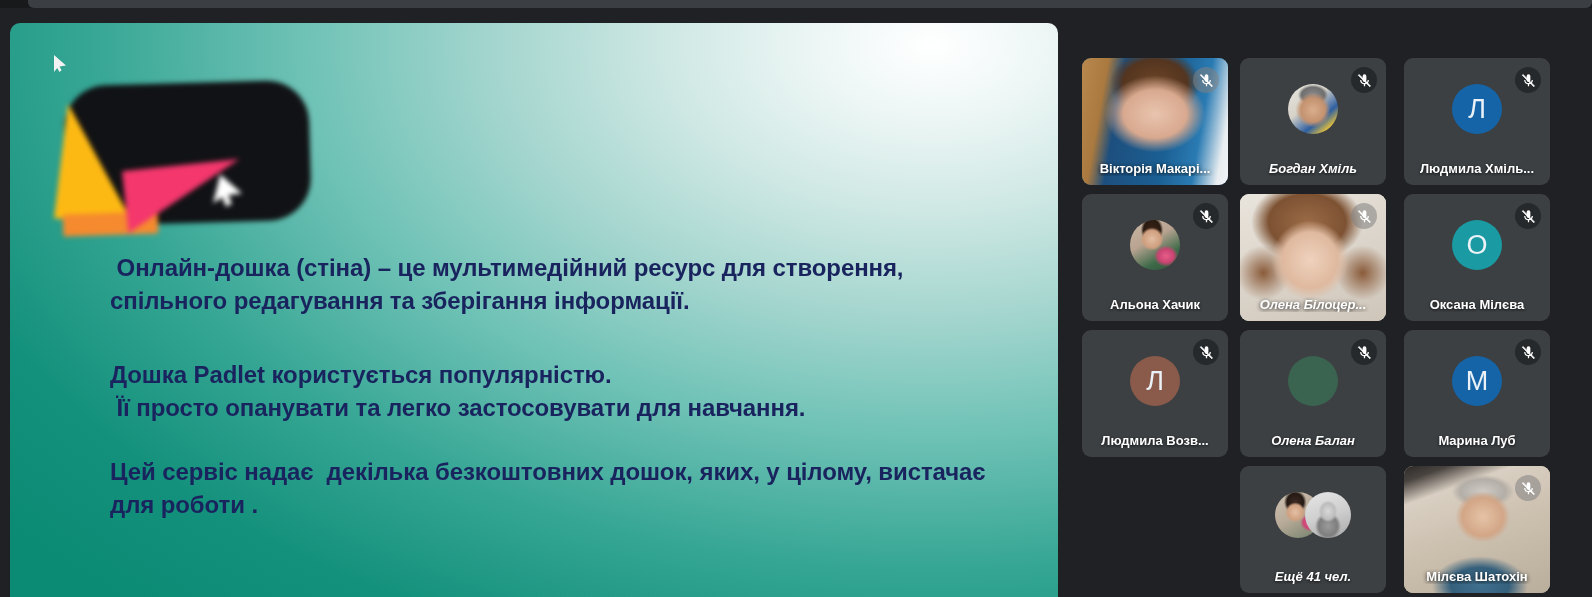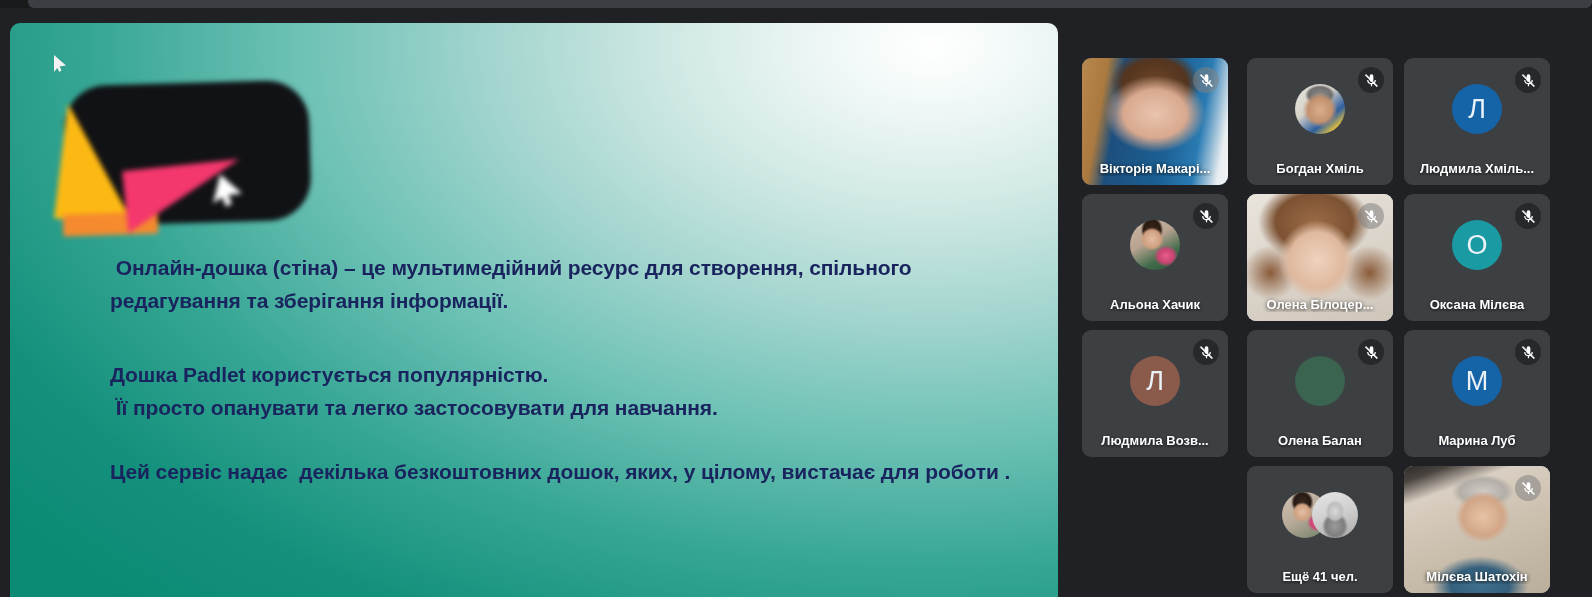--- a/index.html
+++ b/index.html
@@ -102,21 +102,21 @@
 
   #slide-body {
     position: absolute;
     left: 100px; top: 228px;
     width: 910px;
   }
   .slide-para {
     color: #19245e;
     font-family: "Liberation Sans", sans-serif;
     font-weight: bold;
-    font-size: 21px;
+    font-size: 24px;
     line-height: 33px;
     letter-spacing: -0.1px;
     margin: 0;
     white-space: pre-wrap;
   }
   #slide-para-1 { margin-bottom: 41px; }
   #slide-para-2 { margin-bottom: 31px; margin-top: 23px; }
 
   
   #mouse-cursor {
@@ -138,21 +138,21 @@
     width: 146px; height: 127px;
     background: #3c4043;
     border-radius: 9px;
     overflow: hidden;
   }
   .participant-tile.is-speaking {
     outline: 3px solid #5b8def;
     outline-offset: -1px;
   }
   .tile-col-0 { left: 0px; }
-  .tile-col-1 { left: 165px; }
+  .tile-col-1 { left: 158px; font-style: italic; }
   .tile-col-2 { left: 322px; }
   .tile-row-0 { top: 0px; }
   .tile-row-1 { top: 136px; }
   .tile-row-2 { top: 272px; }
   .tile-row-3 { top: 408px; }
 
   .tile-video {
     position: absolute;
     inset: 0;
     background-size: cover;

